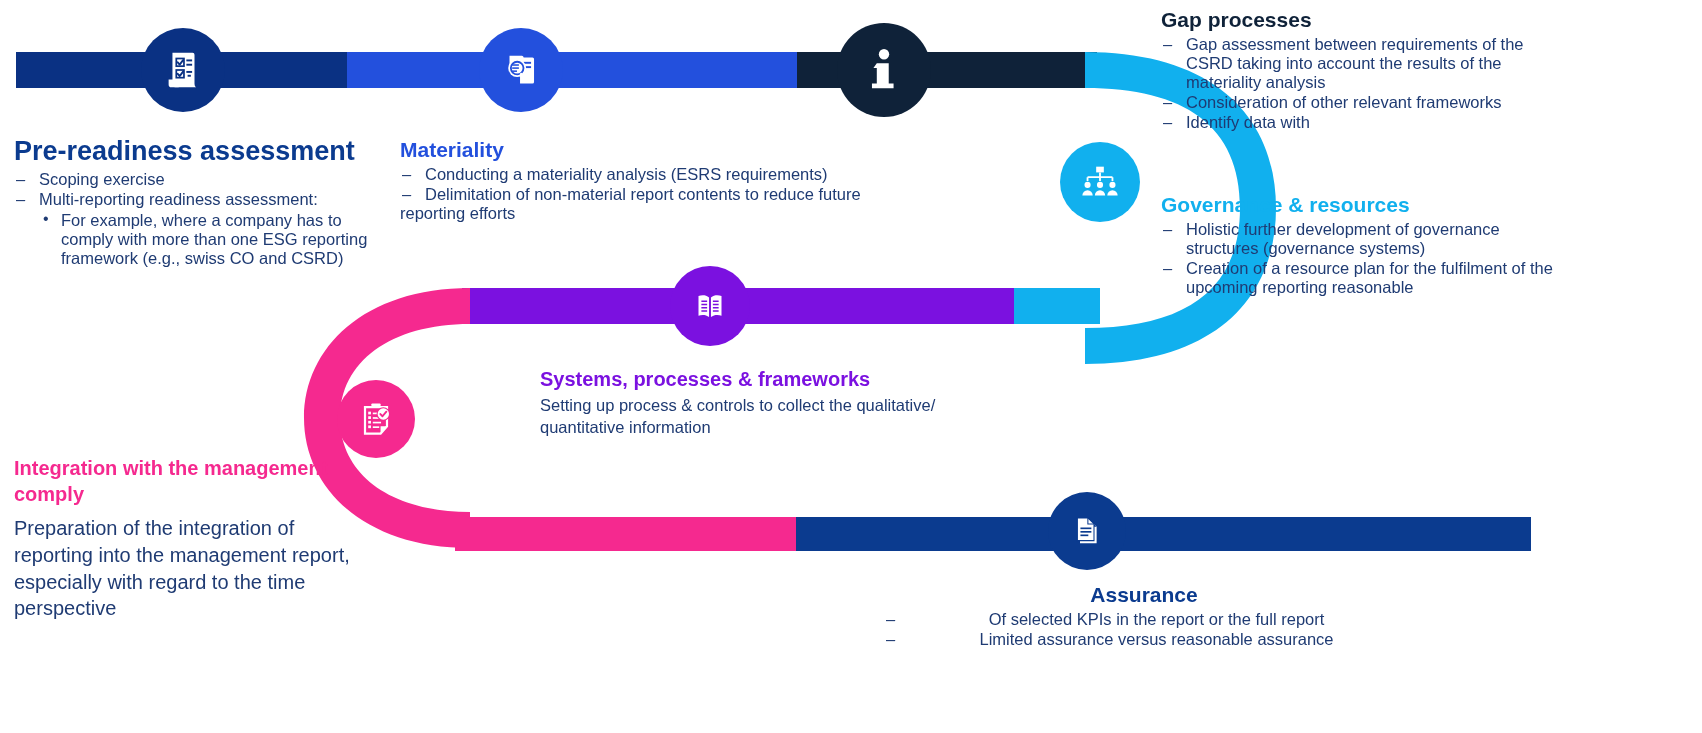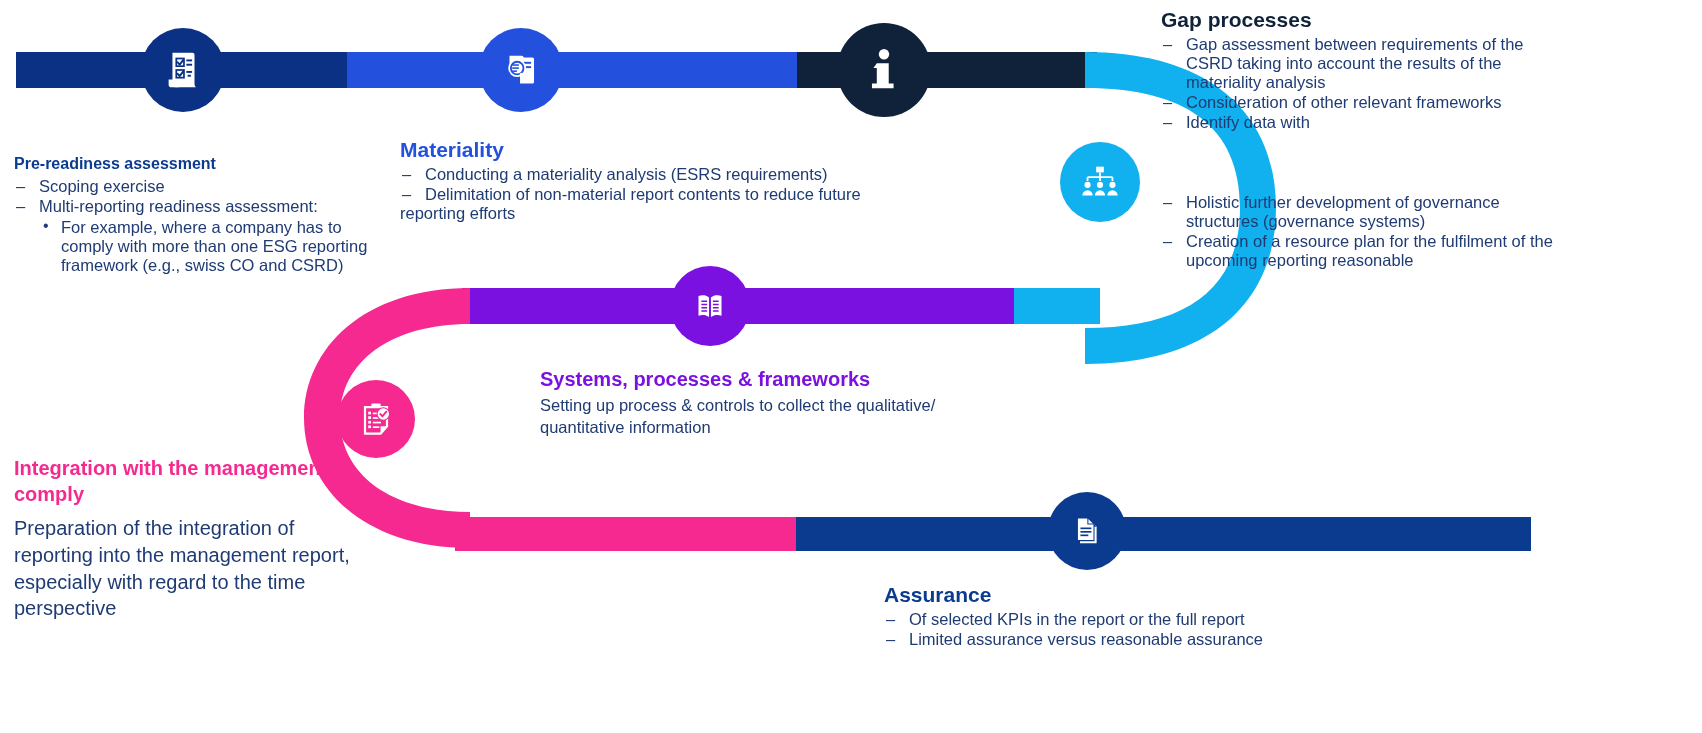--- a/index.html
+++ b/index.html
@@ -161,21 +161,21 @@
         <path d="M13 9 h12 l7 7 v19 H13 Z" fill="#ffffff" stroke="#0b3b8f" stroke-width="1.2"></path>
         <path d="M25 9 v7 h7" fill="none" stroke="#0b3b8f" stroke-width="1.2"></path>
         <rect x="16.5" y="20" width="12.5" height="1.9" fill="#0b3b8f"></rect>
         <rect x="16.5" y="24" width="12.5" height="1.9" fill="#0b3b8f"></rect>
         <rect x="16.5" y="28" width="9" height="1.9" fill="#0b3b8f"></rect>
       </svg>
     </span>
   </div>
 
   <div class="block" style="left:14px;top:136px;width:372px;">
-    <div class="title" style="color:#0b3b8f;font-size:16px;margin-top:19px;">Pre-readiness assessment</div>
+    <div class="title" style="color:#0b3b8f;font-size:27px;">Pre-readiness assessment</div>
     <ul class="dashlist" style="font-size:16.5px;">
       <li>
         <span class="dash">–</span>
         <span>Scoping exercise</span>
       </li>
       <li>
         <span class="dash">–</span>
         <span>Multi-reporting readiness assessment:</span>
         <ul class="sublist" style="margin-top:2px;">
           <li>
@@ -213,20 +213,21 @@
         <span>Consideration of other relevant frameworks</span>
       </li>
       <li>
         <span class="dash">–</span>
         <span>Identify data with</span>
       </li>
     </ul>
   </div>
 
   <div class="block" style="left:1161px;top:193px;width:400px;">
+    <div class="title" style="color:#11b0ee;font-size:21px;">Governance &amp; resources</div>
     <ul class="dashlist" style="font-size:16.5px;">
       <li>
         <span class="dash">–</span>
         <span>Holistic further development of governance structures (governance systems)</span>
       </li>
       <li>
         <span class="dash">–</span>
         <span>Creation of a resource plan for the fulfilment of the upcoming reporting reasonable</span>
       </li>
     </ul>
@@ -235,21 +236,21 @@
   <div class="block" style="left:540px;top:368px;width:470px;">
     <div class="title" style="color:#7b11e0;font-size:20px;">Systems, processes &amp; frameworks</div>
     <p class="bodytext" style="font-size:16.5px;">Setting up process &amp; controls to collect the qualitative/ quantitative information</p>
   </div>
 
   <div class="block" style="left:14px;top:455px;width:360px;">
     <div class="title" style="color:#f5298f;font-size:20px;line-height:1.3;">Integration with the management comply</div>
     <p class="bodytext" style="font-size:20px;margin-top:8px;">Preparation of the integration of reporting into the management  report, especially with regard to the time perspective</p>
   </div>
 
-  <div class="block" style="left:884px;top:583px;width:520px;">
+  <div class="block" style="left:884px;top:583px;width:520px;text-align:center;">
     <div class="title" style="color:#0b3b8f;font-size:21px;">Assurance</div>
     <ul class="dashlist" style="font-size:16.5px;">
       <li>
         <span class="dash">–</span>
         <span>Of selected KPIs in the report or the full report</span>
       </li>
       <li>
         <span class="dash">–</span>
         <span>Limited assurance versus reasonable assurance</span>
       </li>

